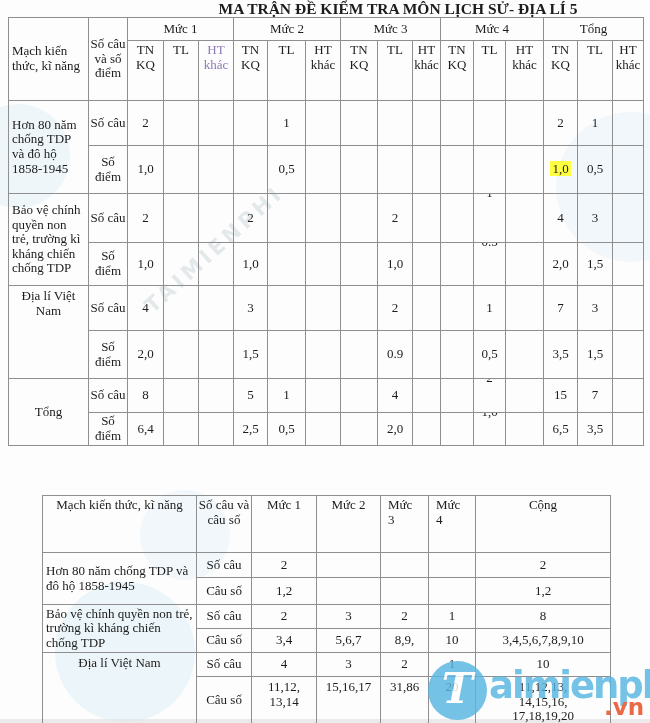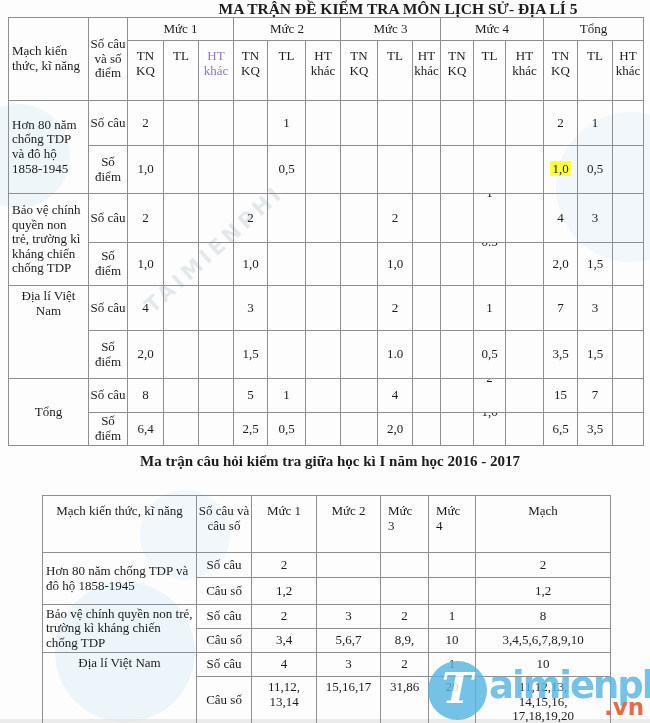--- a/index.html
+++ b/index.html
@@ -37,21 +37,21 @@
 
   
   table { border-collapse:collapse; table-layout:fixed; z-index:1; background:transparent; }
   .t1 { position:absolute; left:8px;  top:17px;  width:635px; }
   .t2 { position:absolute; left:42px; top:495px; width:568px; }
   th, td {
     border:1px solid #8f8f8f; padding:0 1px;
     font-weight:normal; font-size:13px; line-height:1.12;
     text-align:center; vertical-align:middle; overflow:hidden;
   }
-  thead th { vertical-align:top; padding-top:8px; }
+  thead th { vertical-align:top; padding-top:2px; }
   .t1 thead tr.hr1 th { vertical-align:middle; padding-top:0; }
   th.span2 { vertical-align:top; padding-top:3px; }
   .lab  { text-align:left; padding:1px 3px; }
   .labc { text-align:center;margin-left:20px; }
   .vtop { vertical-align:top; padding-top:3px; }
   .purple { color:#8f79b8; }
   .hl { background:#ffff42; padding:0 2px; }
   td.raise { vertical-align:top; }
   td.raise span { position:relative; top:-8px; display:inline-block; background:transparent; }
   .ml { white-space:pre-line;font-family:Liberation Serif, serif; }
@@ -240,21 +240,21 @@
       </tr>
       <tr style="height:48px">
         <td>Số điểm</td>
         <td>2,0</td>
         <td></td>
         <td></td>
         <td>1,5</td>
         <td></td>
         <td></td>
         <td></td>
-        <td>1.0</td>
+        <td>0.9</td>
         <td></td>
         <td></td>
         <td>0,5</td>
         <td></td>
         <td>3,5</td>
         <td>1,5</td>
         <td></td>
       </tr>
 
       <tr style="height:34px">
@@ -291,42 +291,41 @@
         <td class="raise"><span>1,0</span></td>
         <td></td>
         <td>6,5</td>
         <td>3,5</td>
         <td></td>
       </tr>
     </tbody>
   </table>
 
   <div class="t2-titles">
-    <div>Ma trận câu hỏi kiểm tra giữa học kì I năm học 2016 - 2017</div>
   </div>
 
   <table class="t2">
     <colgroup>
       <col style="width:154px">
         <col style="width:55px">
         <col style="width:65px">
       <col style="width:64px">
         <col style="width:48px">
         <col style="width:47px">
         <col style="width:135px">
     </colgroup>
     <thead>
       <tr style="height:57px">
         <th>Mạch kiến thức, kĩ năng</th>
         <th>Số câu và câu số</th>
         <th>Mức 1</th>
         <th>Mức 2</th>
         <th class="wrap2">Mức 3</th>
         <th class="wrap2">Mức 4</th>
-        <th>Mạch</th>
+        <th>Cộng</th>
       </tr>
     </thead>
     <tbody>
       <tr style="height:25px">
         <td class="lab" rowspan="2">Hơn 80 năm chống TDP và đô hộ 1858-1945</td>
         <td>Số câu</td>
         <td>2</td>
         <td></td>
         <td></td>
         <td></td>

